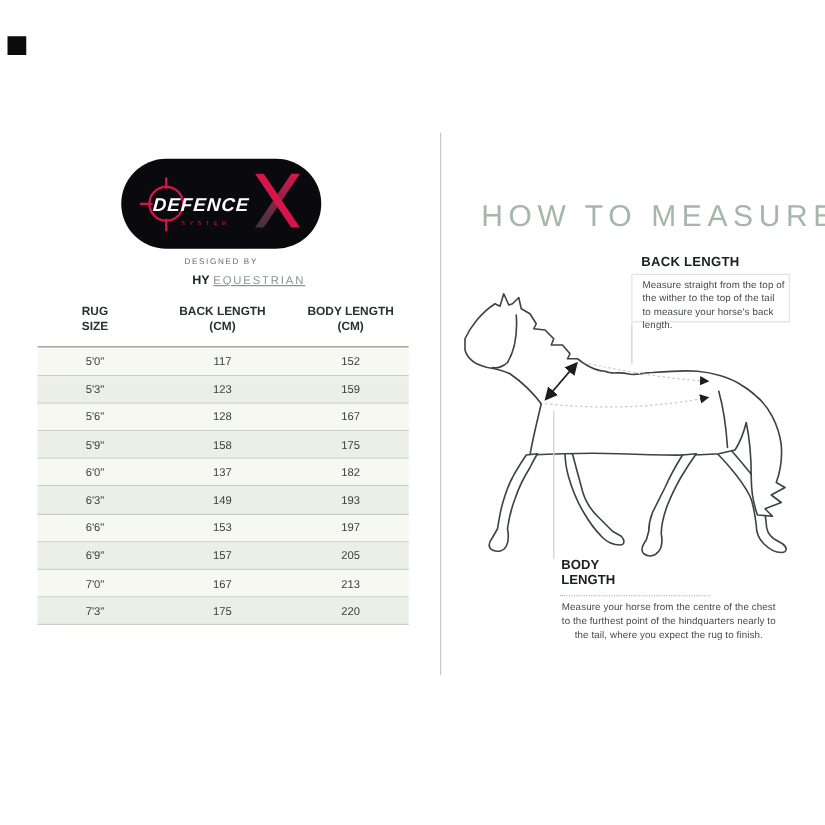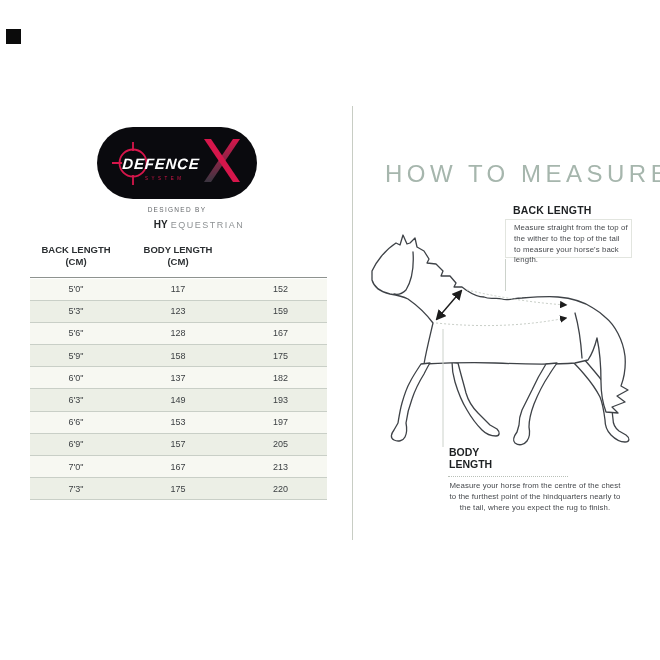--- a/index.html
+++ b/index.html
@@ -5,21 +5,21 @@
   html,body{margin:0;padding:0;background:#ffffff;width:660px;height:660px;overflow:hidden;
     font-family:"Liberation Sans", sans-serif;-webkit-font-smoothing:antialiased;}
   .abs{position:absolute;}
   
   .corner-mark{left:6px;top:29px;width:15px;height:15px;background:#0b0b0b;}
   
   .logo-pill{left:97px;top:127px;width:160px;height:72px;background:#0a0a0e;border-radius:36px;overflow:hidden;}
   .byline1{left:97px;top:206px;width:160px;text-align:center;font-size:6.5px;letter-spacing:1.3px;color:#65686b;}
   .byline2{left:60px;top:214px;width:234px;text-align:center;color:#8e9294;}
   .maker-mark{font-weight:800;font-size:10px;color:#222527;letter-spacing:0;margin-right:3px;margin-left:44px;}
-  .maker-name{font-size:9px;color:#8e9294;letter-spacing:1.5px;}
+  .maker-name{font-size:9px;color:#8e9294;letter-spacing:1.5px;text-decoration:underline;}
   
   .thead{left:30px;top:244px;width:297px;display:grid;grid-template-columns:92px 112px 93px;}
   .thcell{text-align:center;font-weight:bold;font-size:9.5px;line-height:11.5px;color:#2b2f32;}
   .thead-rule{left:30px;top:277px;width:297px;height:0;border-top:1.5px solid #8e938f;}
   .trows{left:30px;top:278.5px;width:297px;}
   .trow{display:grid;grid-template-columns:92px 112px 93px;height:21.2px;border-bottom:1px solid #c9cfc7;align-items:center;}
   .trow.odd{background:#f7f8f2;}
   .trow.even{background:#ecefe6;}
   .tcell{text-align:center;font-size:9px;color:#3b3f42;}
   
@@ -64,20 +64,24 @@
     <text x="48" y="53" font-size="4.5" letter-spacing="3.5" fill="#d6164b">SYSTEM</text>
   </svg>
 </div>
 
 <div class="abs byline1">DESIGNED BY</div>
 <div class="abs byline2">
   <span class="maker-mark">HY</span><span class="maker-name">EQUESTRIAN</span>
 </div>
 
 <div class="abs thead">
+  <div class="thcell">
+    <div>RUG</div>
+    <div>SIZE</div>
+  </div>
   <div class="thcell">
     <div>BACK LENGTH</div>
     <div>(CM)</div>
   </div>
   <div class="thcell">
     <div>BODY LENGTH</div>
     <div>(CM)</div>
   </div>
 </div>
 <div class="abs thead-rule"></div>

